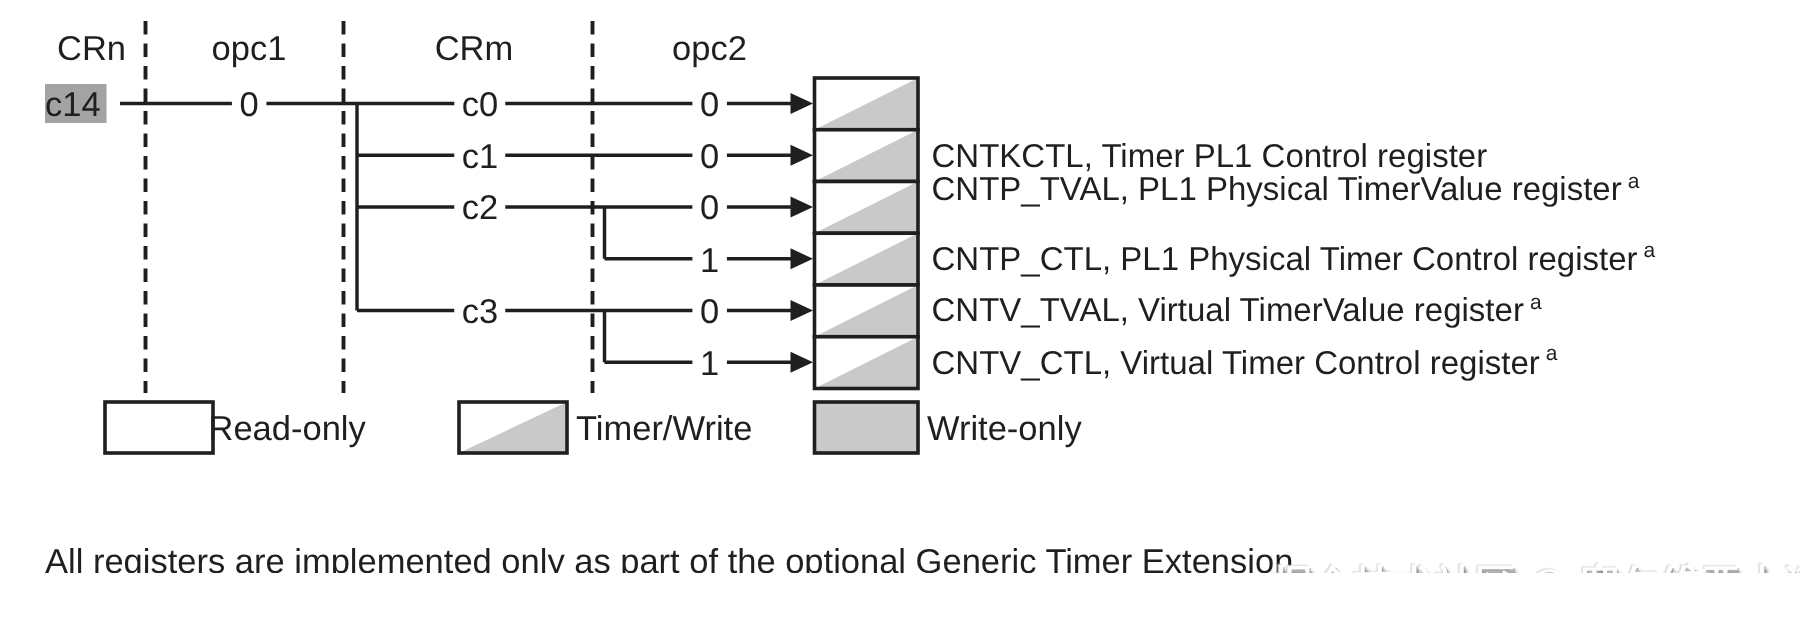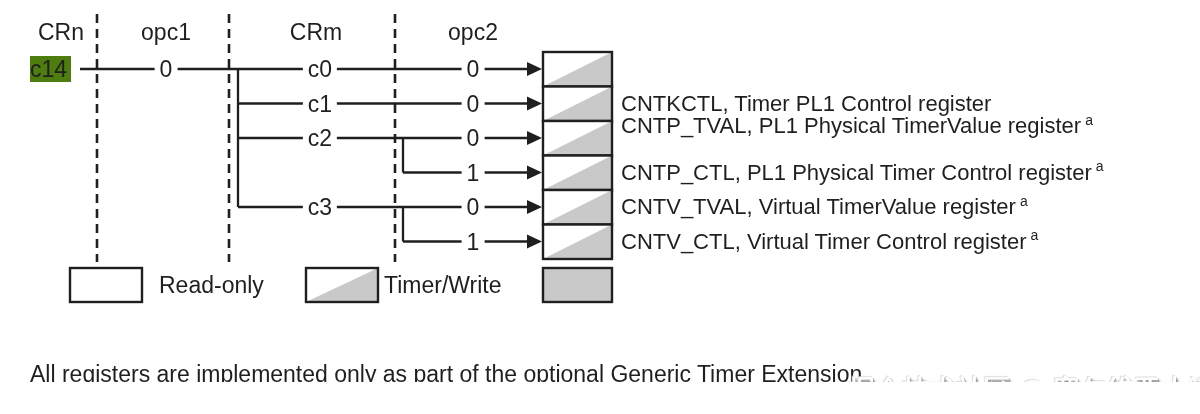--- a/index.html
+++ b/index.html
@@ -3,21 +3,21 @@
 <meta charset="utf-8">
 <style>
   html,body{margin:0;padding:0;background:#ffffff;}
   .canvas{
     position:relative;width:1200px;height:382px;background:#ffffff;
     font-family:"Liberation Sans", sans-serif;color:#1f1f1f;overflow:hidden;
   }
   .canvas svg{position:absolute;left:0;top:0;}
   .hdr{position:absolute;top:19px;transform:translateX(-50%);font-size:23px;line-height:26px;white-space:nowrap;}
   .lbl{position:absolute;transform:translateX(-50%);font-size:23px;line-height:26px;background:#ffffff;padding:0 5px;white-space:nowrap;}
-  .crn{position:absolute;left:30px;font-size:23px;line-height:26px;background:#4d7c0f;padding:0 4px 0 0;text-align:right;}
+  .crn{position:absolute;left:30px;font-size:23px;line-height:26px;background:#a3a3a3;padding:0 4px 0 0;text-align:right;}
   .reg{position:absolute;left:621px;font-size:22px;line-height:26px;white-space:nowrap;}
   .reg sup, .fnmark{font-size:14px;vertical-align:super;line-height:0;margin-left:4px;}
   .legend-label{position:absolute;top:271px;font-size:23px;line-height:28px;white-space:nowrap;}
   .footnote{position:absolute;left:73px;top:317px;font-size:23px;line-height:28px;white-space:nowrap;}
   .footnote .fnmark{margin-left:0;margin-right:5px;}
   .note{position:absolute;left:30px;top:360px;font-size:23px;line-height:28px;white-space:nowrap;}
   .watermark{
     position:absolute;left:849px;top:374px;font-size:26px;font-weight:bold;line-height:30px;
     color:#ffffff;white-space:nowrap;letter-spacing:1px;
     text-shadow:2px 3px 2px #8f8f8f, -1px -1px 1px #d9d9d9, 1px 1px 0 #bfbfbf;
@@ -121,21 +121,22 @@
   <div class="lbl" style="left:473px;top:159.5px">1</div>
   <div class="lbl" style="left:473px;top:194px">0</div>
   <div class="lbl" style="left:473px;top:228.5px">1</div>
 
   <div class="reg" style="top:90.5px"><span>CNTKCTL, Timer PL1 Control register</span><sup></sup></div>
   <div class="reg" style="top:113px"><span>CNTP_TVAL, PL1 Physical TimerValue register</span><sup>a</sup></div>
   <div class="reg" style="top:159.5px"><span>CNTP_CTL, PL1 Physical Timer Control register</span><sup>a</sup></div>
   <div class="reg" style="top:228.5px"><span>CNTV_CTL, Virtual Timer Control register</span><sup>a</sup></div>
   <div class="reg" style="top:194px"><span>CNTV_TVAL, Virtual TimerValue register</span><sup>a</sup></div>
 
-  <div class="legend-label" style="left:159px">Read-only</div>
+  <div class="legend-label" style="left:139px">Read-only</div>
   <div class="legend-label" style="left:384px">Timer/Write</div>
+  <div class="legend-label" style="left:618px">Write-only</div>
 
 
   <div class="note">All registers are implemented only as part of the optional Generic Timer Extension</div>
 
   <div class="watermark">掘金技术社区 @ 塞尔维亚大汉</div>
 
 </div>
 
 </body></html>

